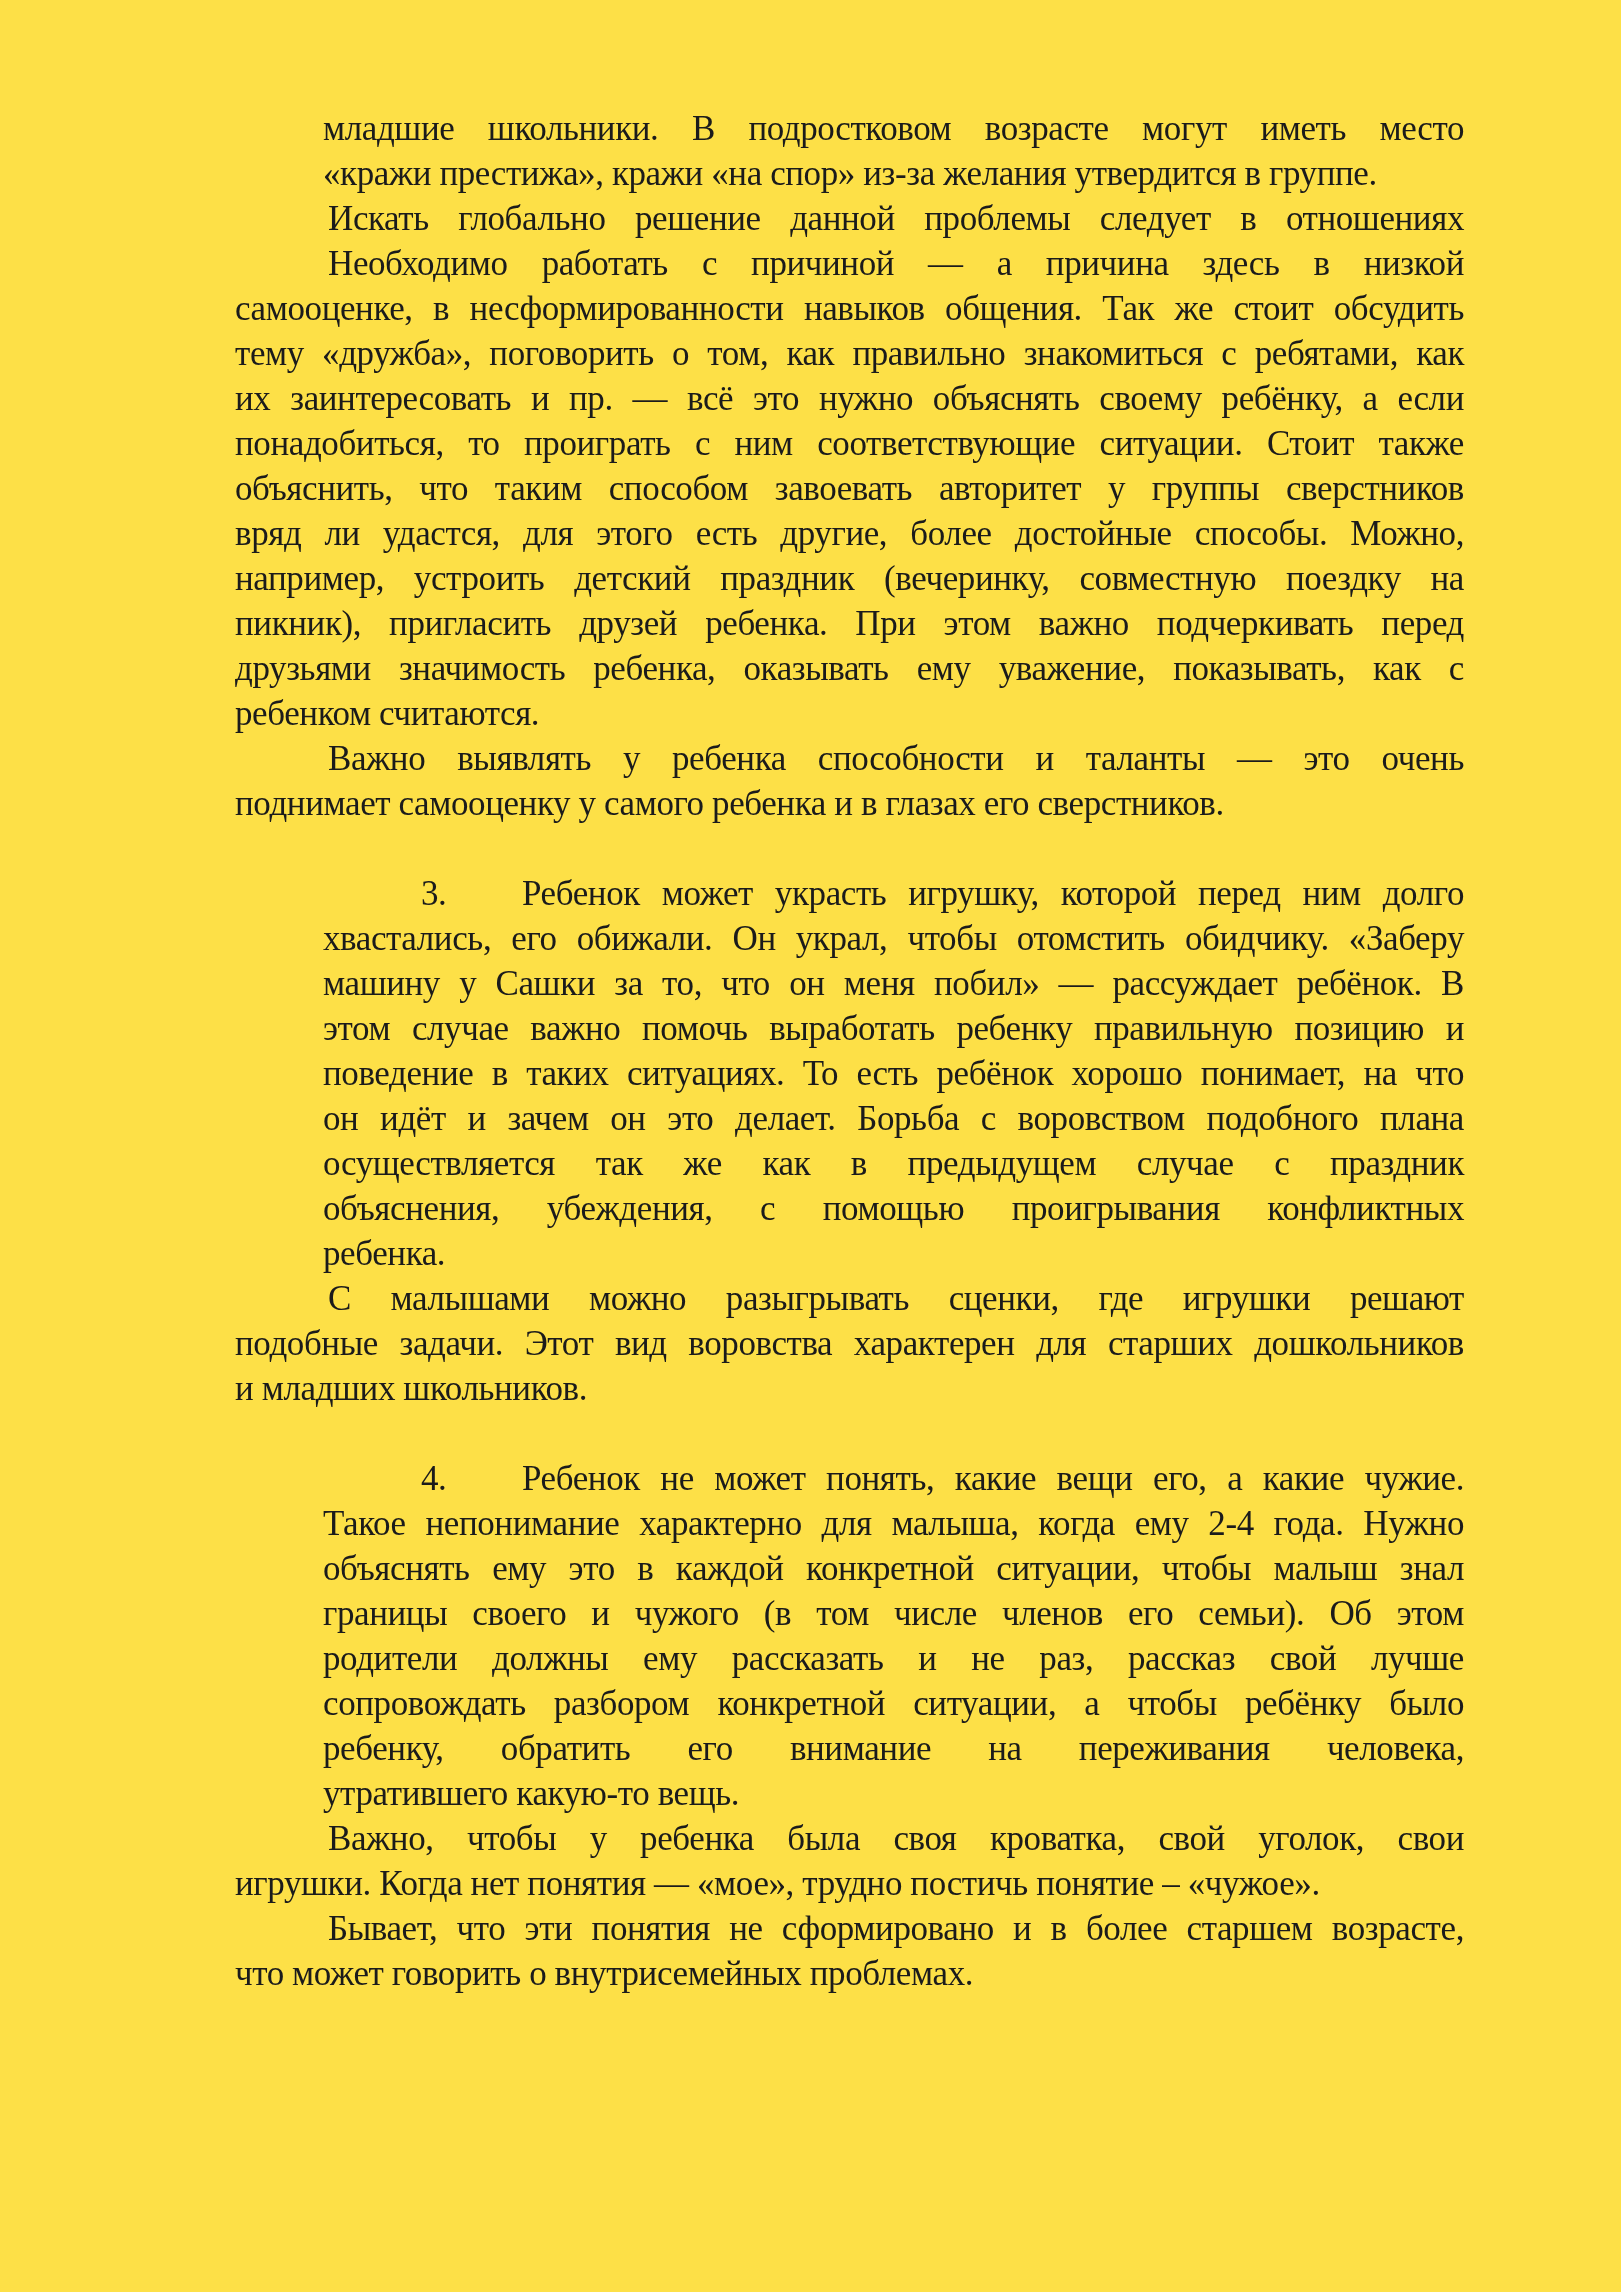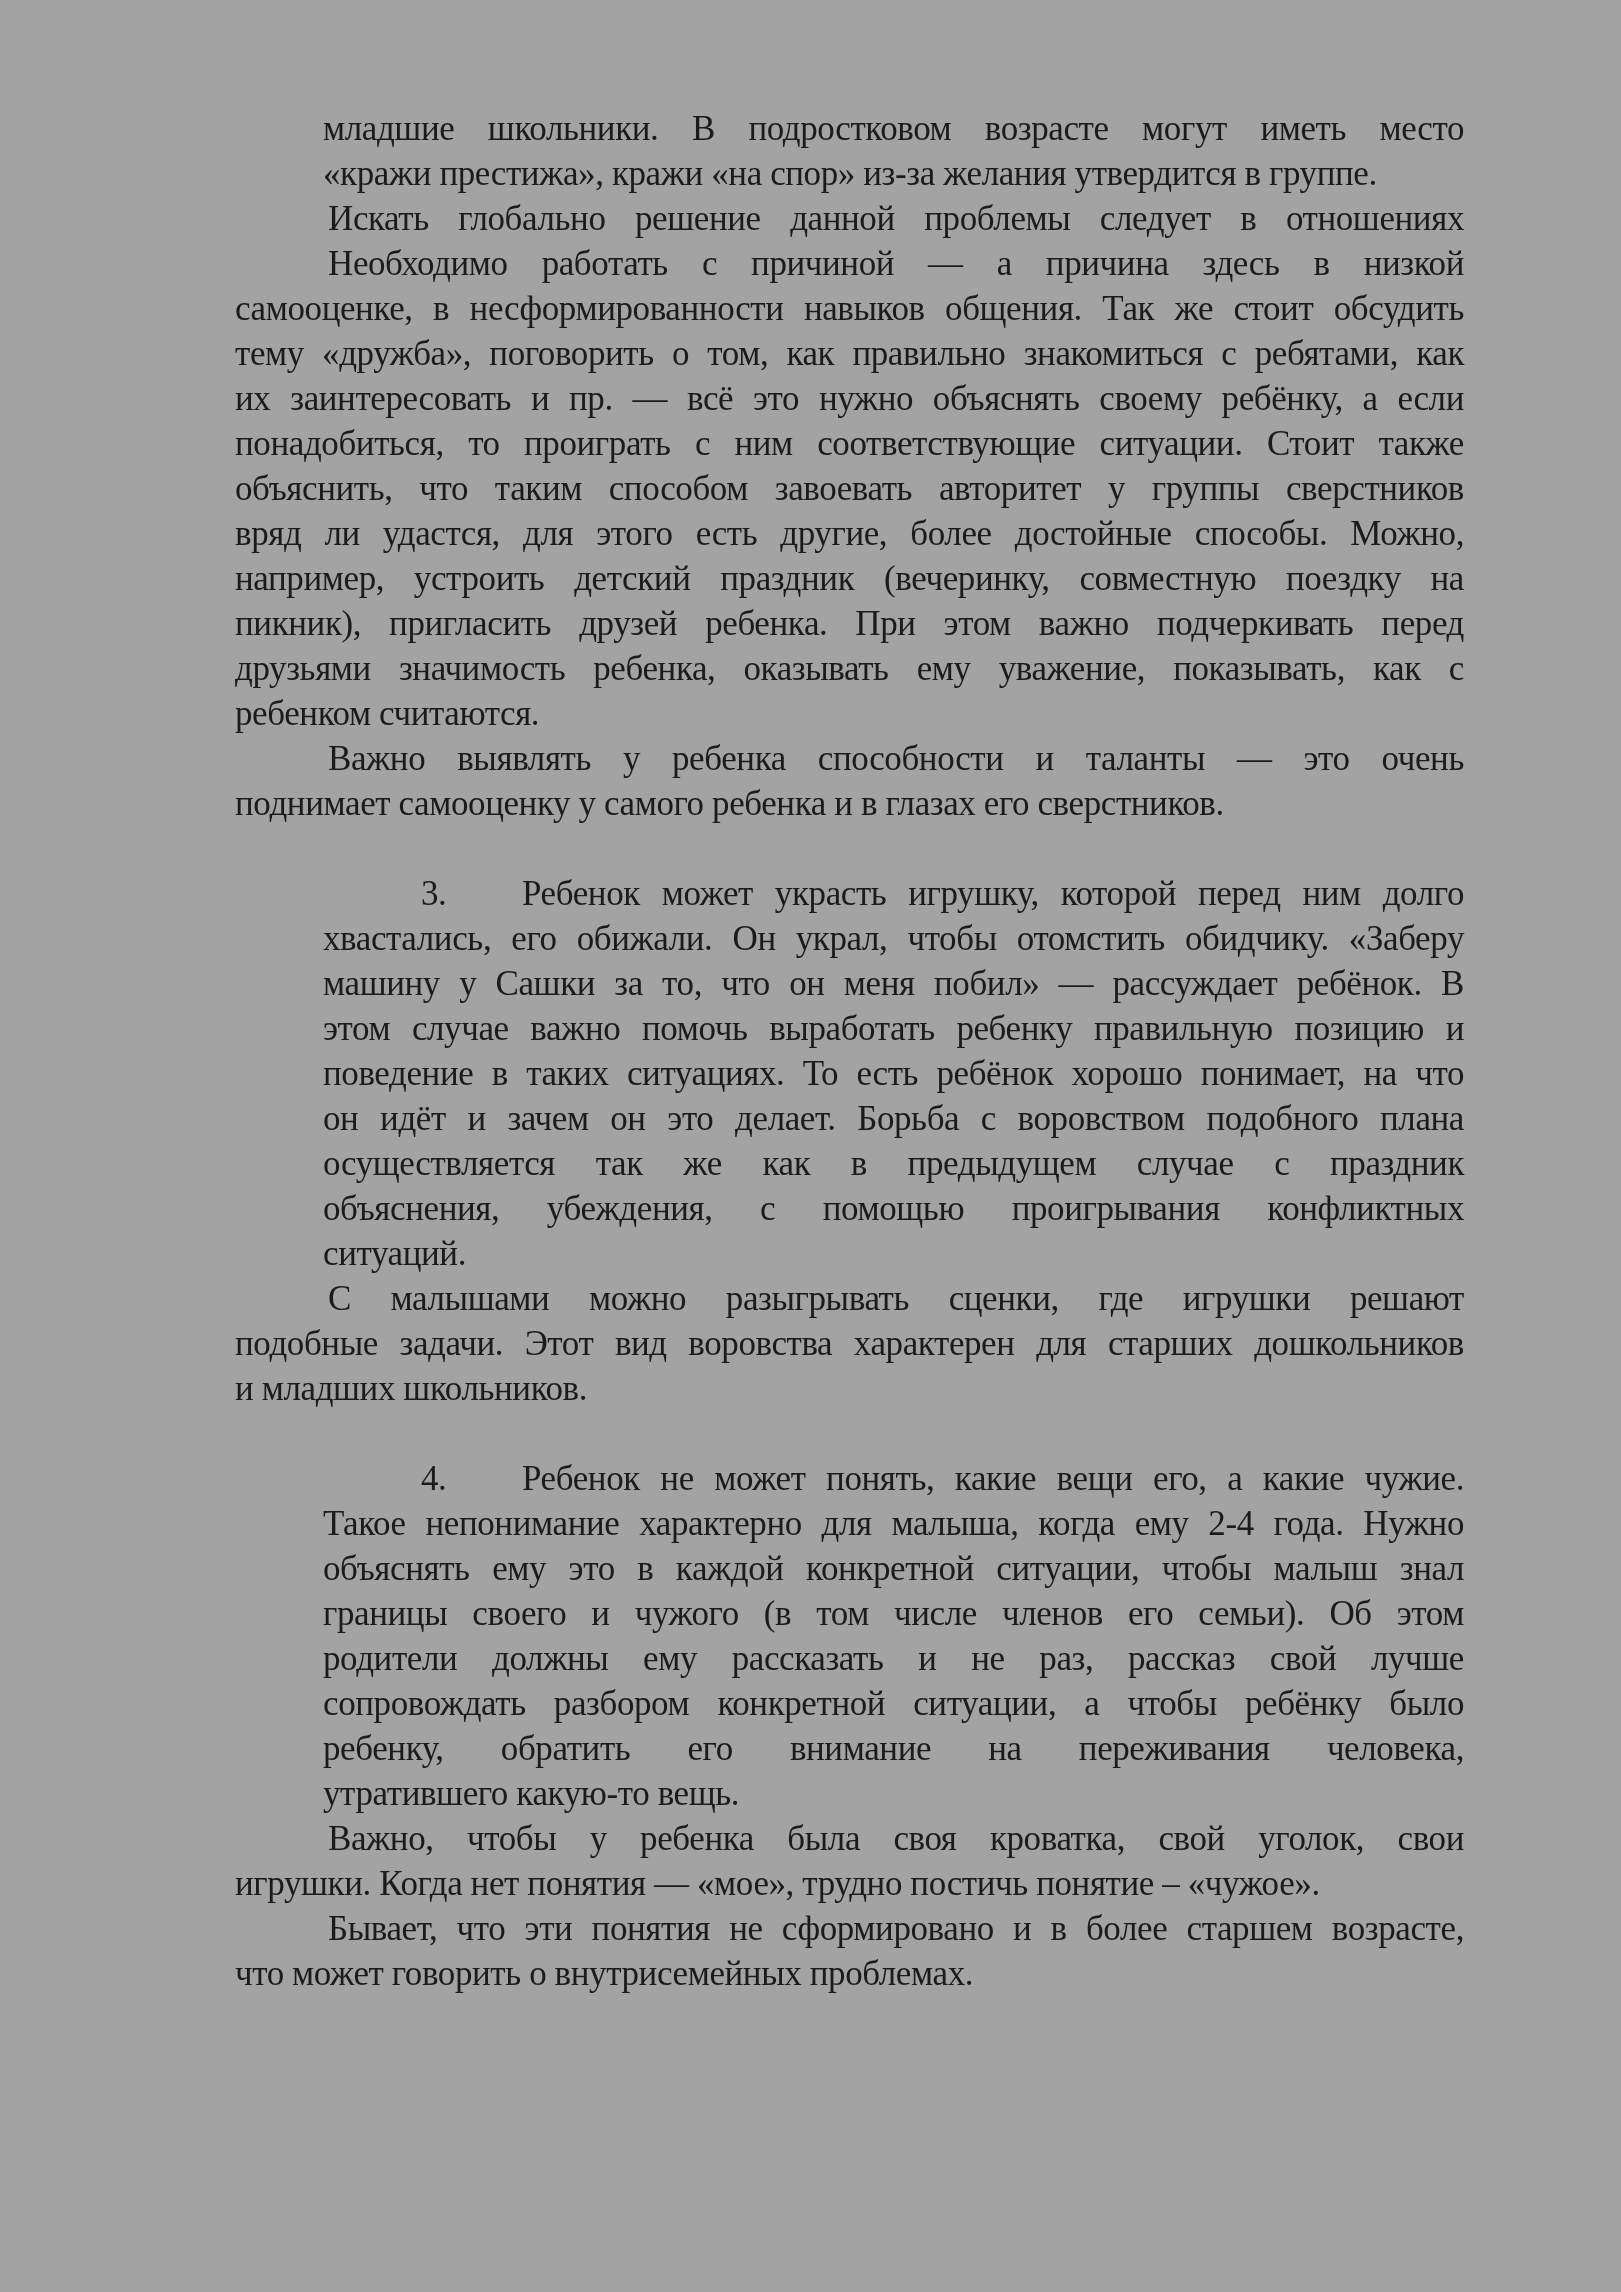--- a/index.html
+++ b/index.html
@@ -6,21 +6,21 @@
   html, body {
     margin: 0;
     padding: 0;
     background: #e8e8e8;
   }
   .page {
     position: relative;
     width: 1621px;
     height: 2293px;
     margin: 0 auto;
-    background: #a3a3a3;
+    background: #fde047;
     overflow: hidden;
     font-family: "Liberation Serif", "DejaVu Serif", serif;
   }
   .doc-text {
     position: absolute;
     left: 235px;
     top: 106px;
     width: 1229px;
     font-size: 35px;
     line-height: 45px;
@@ -79,21 +79,21 @@
       <div class="spacer"></div>
       <div class="block list-item">
         <div class="ln j"><span class="num">3.</span>Ребенок может украсть игрушку, которой перед ним долго</div>
         <div class="ln j">хвастались, его обижали. Он украл, чтобы отомстить обидчику. «Заберу</div>
         <div class="ln j">машину у Сашки за то, что он меня побил» — рассуждает ребёнок. В</div>
         <div class="ln j">этом случае важно помочь выработать ребенку правильную позицию и</div>
         <div class="ln j">поведение в таких ситуациях. То есть ребёнок хорошо понимает, на что</div>
         <div class="ln j">он идёт и зачем он это делает. Борьба с воровством подобного плана</div>
         <div class="ln j">осуществляется так же как в предыдущем случае с праздник</div>
         <div class="ln j">объяснения, убеждения, с помощью проигрывания конфликтных</div>
-        <div class="ln end">ситуаций.</div>
+        <div class="ln end">ребенка.</div>
       </div>
       <div class="block paragraph">
         <div class="ln j ind">С малышами можно разыгрывать сценки, где игрушки решают</div>
         <div class="ln j">подобные задачи. Этот вид воровства характерен для старших дошкольников</div>
         <div class="ln end">и младших школьников.</div>
       </div>
       <div class="spacer"></div>
       <div class="block list-item">
         <div class="ln j"><span class="num">4.</span>Ребенок не может понять, какие вещи его, а какие чужие.</div>
         <div class="ln j">Такое непонимание характерно для малыша, когда ему 2-4 года. Нужно</div>

